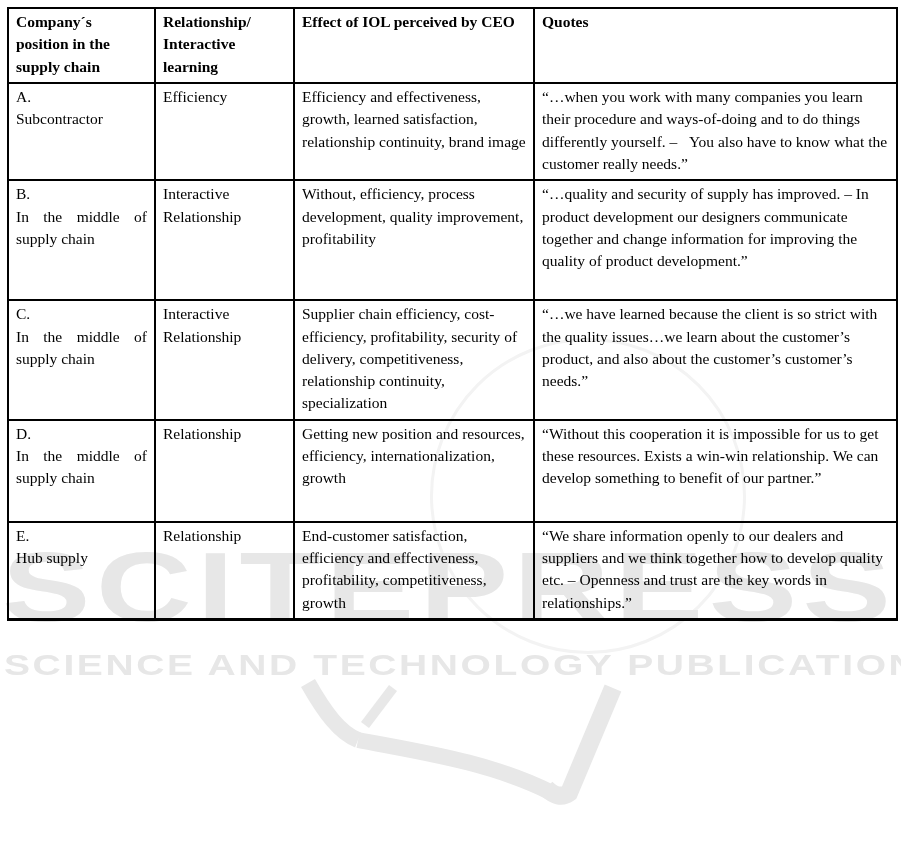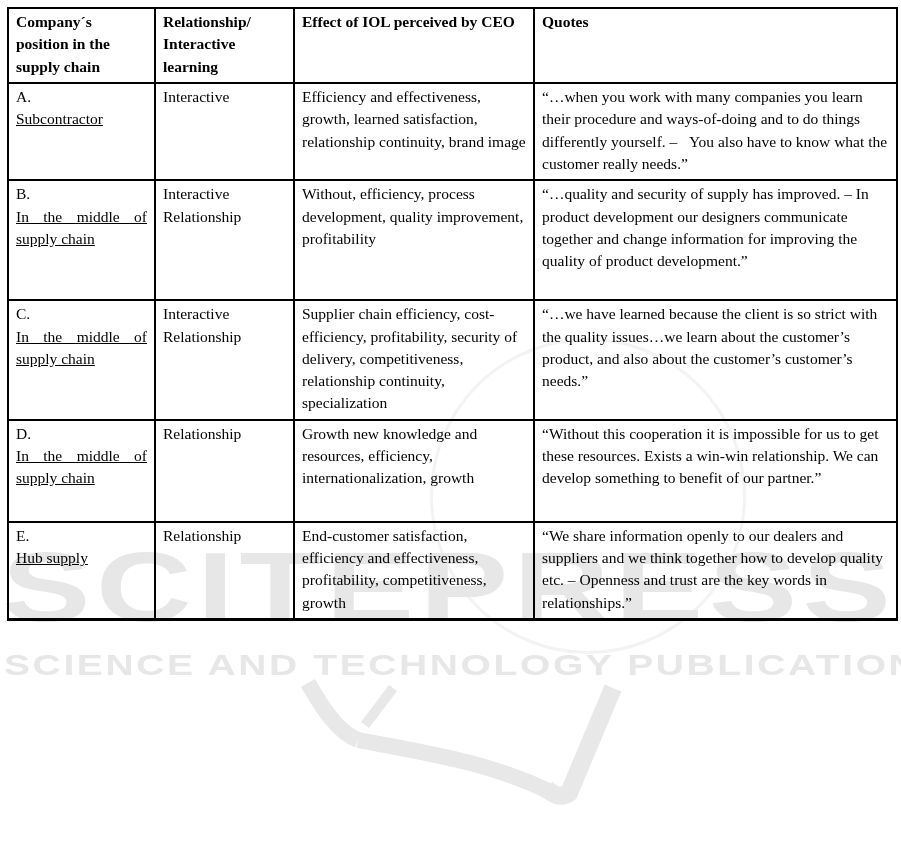--- a/index.html
+++ b/index.html
@@ -68,21 +68,21 @@
     background:transparent;
     overflow:hidden;
   }
   table.iol th{font-weight:bold;border-radius:16px;}
   thead tr{height:65px;}
   tbody tr:nth-child(1){height:95px;}
   tbody tr:nth-child(2){height:120px;}
   tbody tr:nth-child(3){height:115px;}
   tbody tr:nth-child(4){height:102px;}
   tbody tr:nth-child(5){height:93px;}
-  td .desc{text-align:justify;text-decoration:underline;}
+  td .desc{text-align:justify;}
 </style>
 </head>
 <body>
 
 <div class="page">
 
   <div class="watermark">
     <div class="wm-circle"></div>
     <div class="wm-logo">
       <span>SCITEPRESS</span>
@@ -112,21 +112,21 @@
         <th>Effect of IOL perceived by CEO</th>
         <th>Quotes</th>
       </tr>
     </thead>
     <tbody>
       <tr>
         <td>
           <div>A.</div>
           <div class="desc">Subcontractor</div>
         </td>
-        <td>Interactive</td>
+        <td>Efficiency</td>
         <td>Efficiency and effectiveness, growth, learned satisfaction, relationship continuity, brand image</td>
         <td>“…when you work with many companies you learn their procedure and ways-of-doing and to do things differently yourself. – &nbsp;&nbsp;You also have to know what the customer really needs.”</td>
       </tr>
       <tr>
         <td>
           <div>B.</div>
           <div class="desc">In the middle of supply chain</div>
         </td>
         <td>Interactive Relationship</td>
         <td>Without, efficiency, process development, quality improvement, profitability</td>
@@ -140,21 +140,21 @@
         <td>Interactive Relationship</td>
         <td>Supplier chain efficiency, cost-efficiency, profitability, security of delivery, competitiveness, relationship continuity, specialization</td>
         <td>“…we have learned because the client is so strict with the quality issues…we learn about the customer’s product, and also about the customer’s customer’s needs.”</td>
       </tr>
       <tr>
         <td>
           <div>D.</div>
           <div class="desc">In the middle of supply chain</div>
         </td>
         <td>Relationship</td>
-        <td>Growth new knowledge and resources, efficiency, internationalization, growth</td>
+        <td>Getting new position and resources, efficiency, internationalization, growth</td>
         <td>“Without this cooperation it is impossible for us to get these resources. Exists a win-win relationship. We can develop something to benefit of our partner.”</td>
       </tr>
       <tr>
         <td>
           <div>E.</div>
           <div class="desc">Hub supply</div>
         </td>
         <td>Relationship</td>
         <td>End-customer satisfaction, efficiency and effectiveness, profitability, competitiveness, growth</td>
         <td>“We share information openly to our dealers and suppliers and we think together how to develop quality etc. – Openness and trust are the key words in relationships.”</td>

